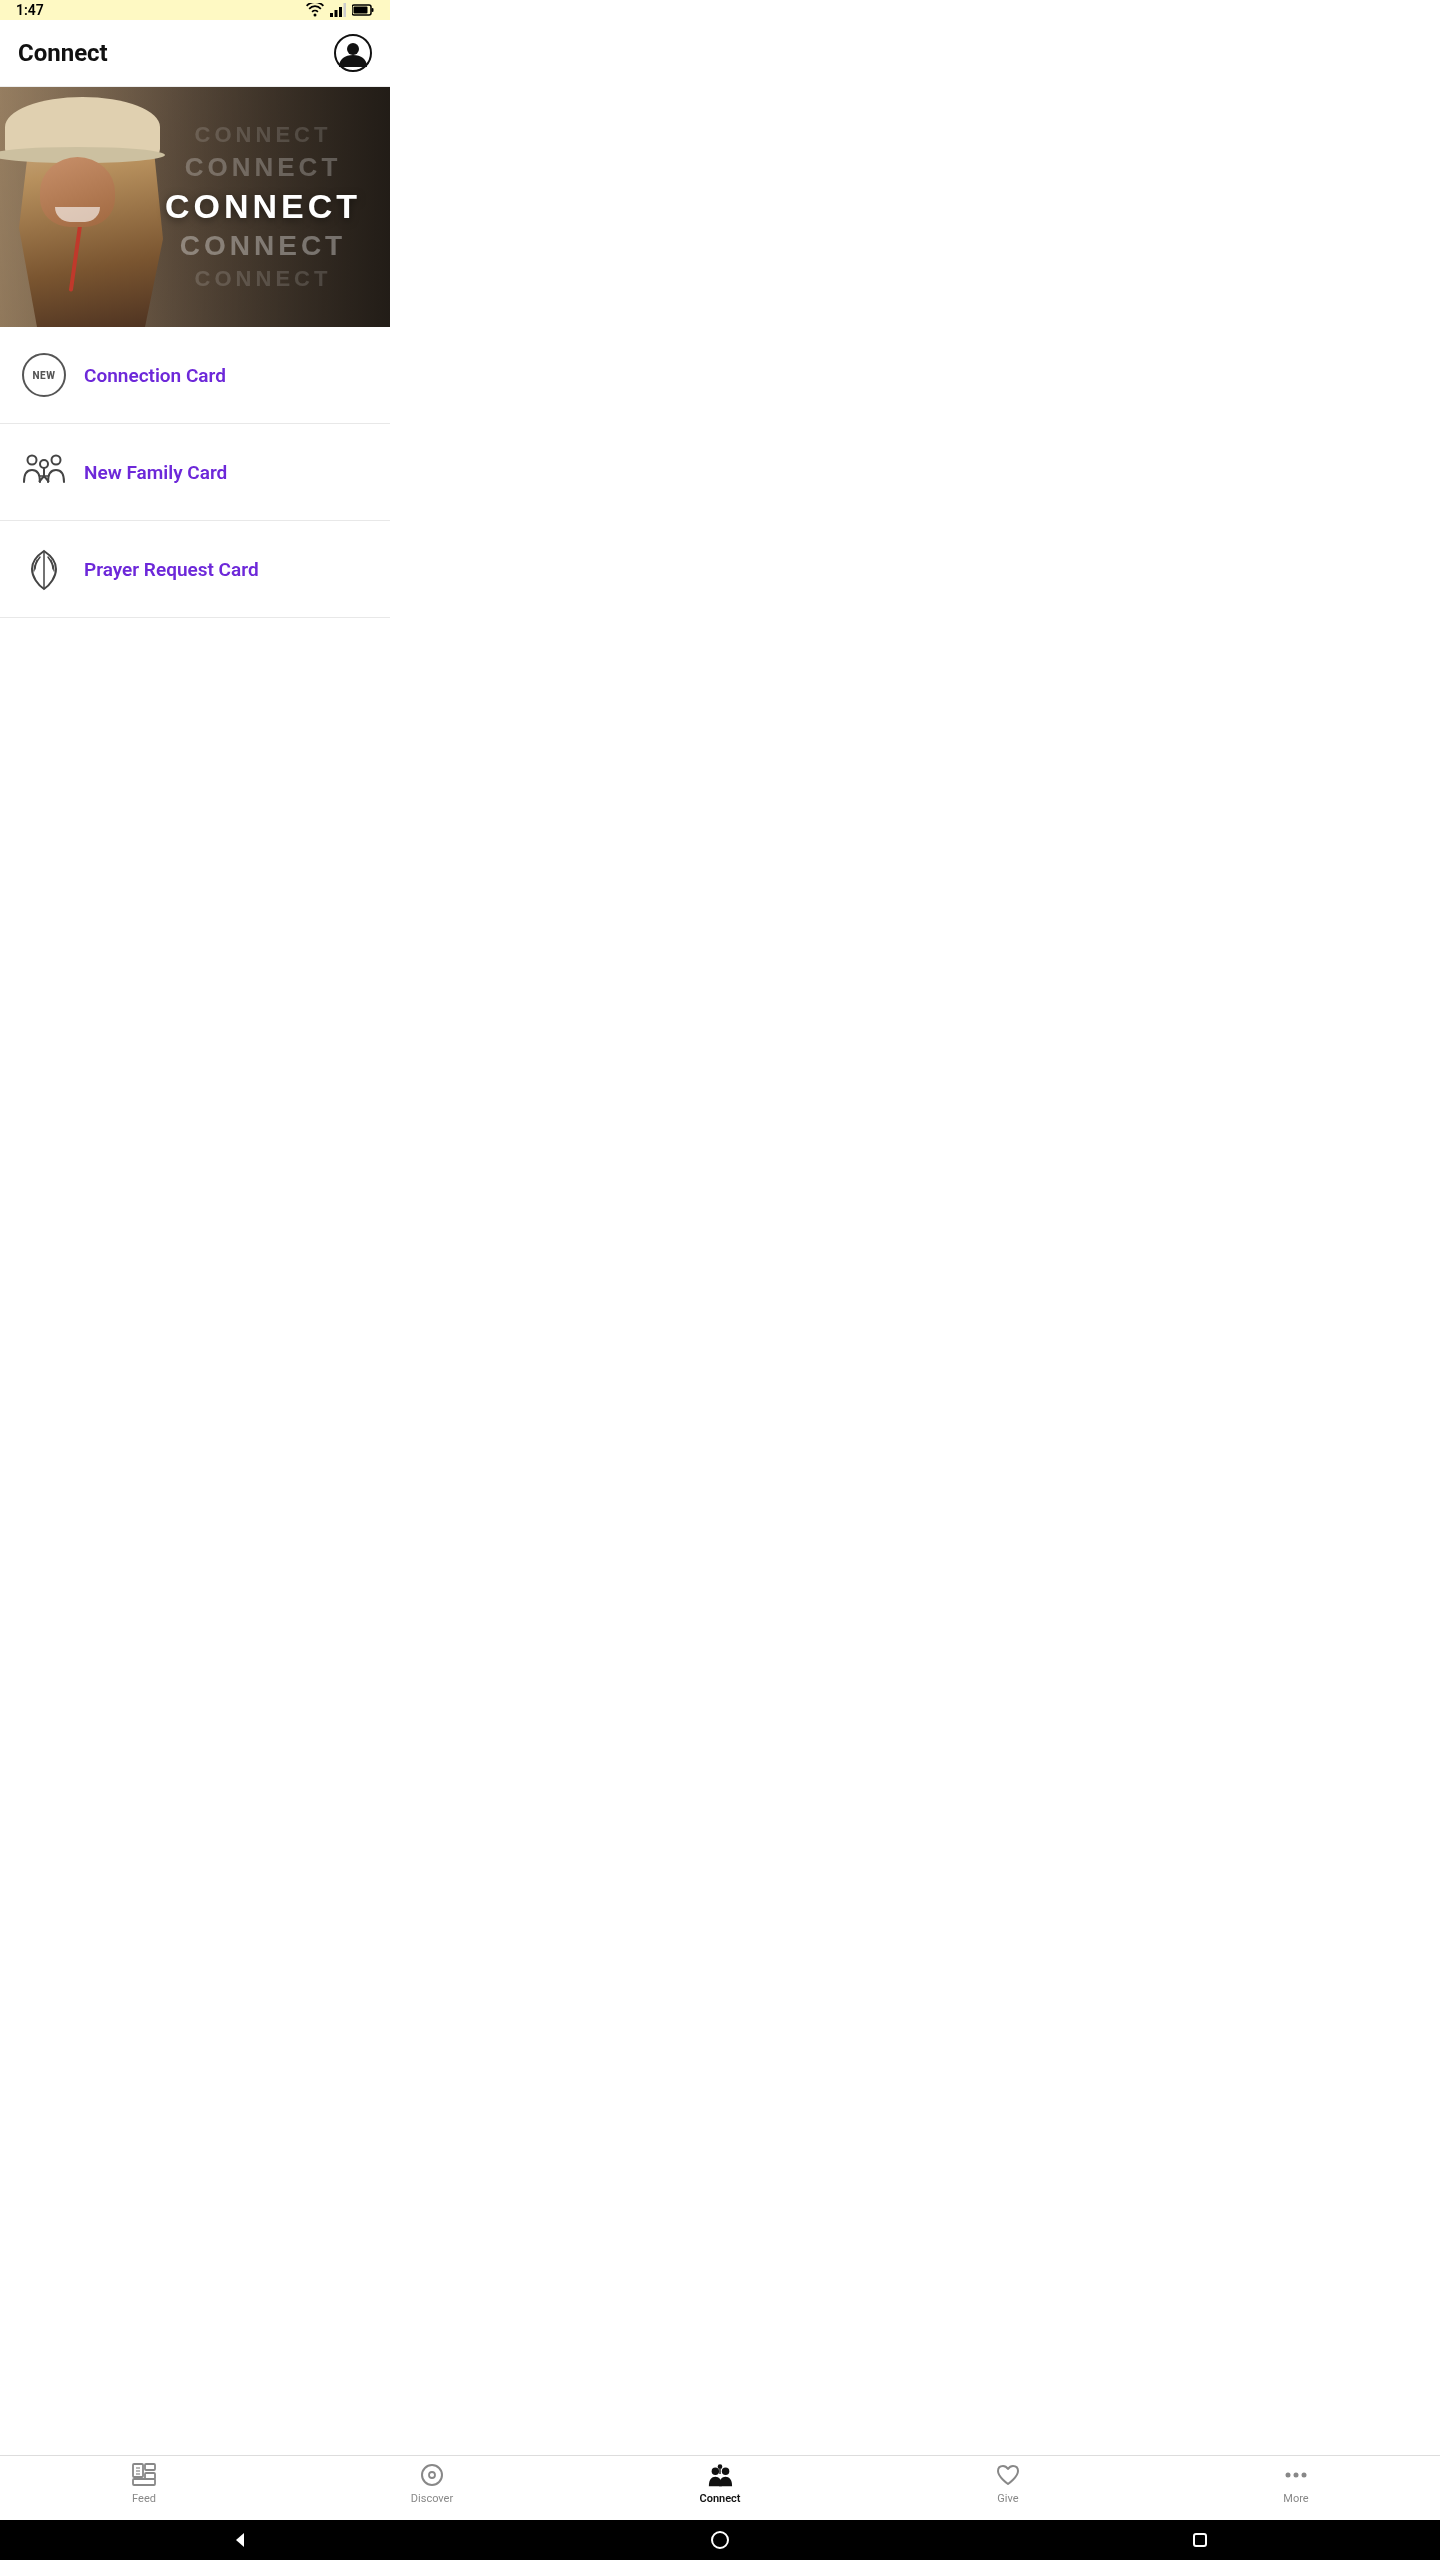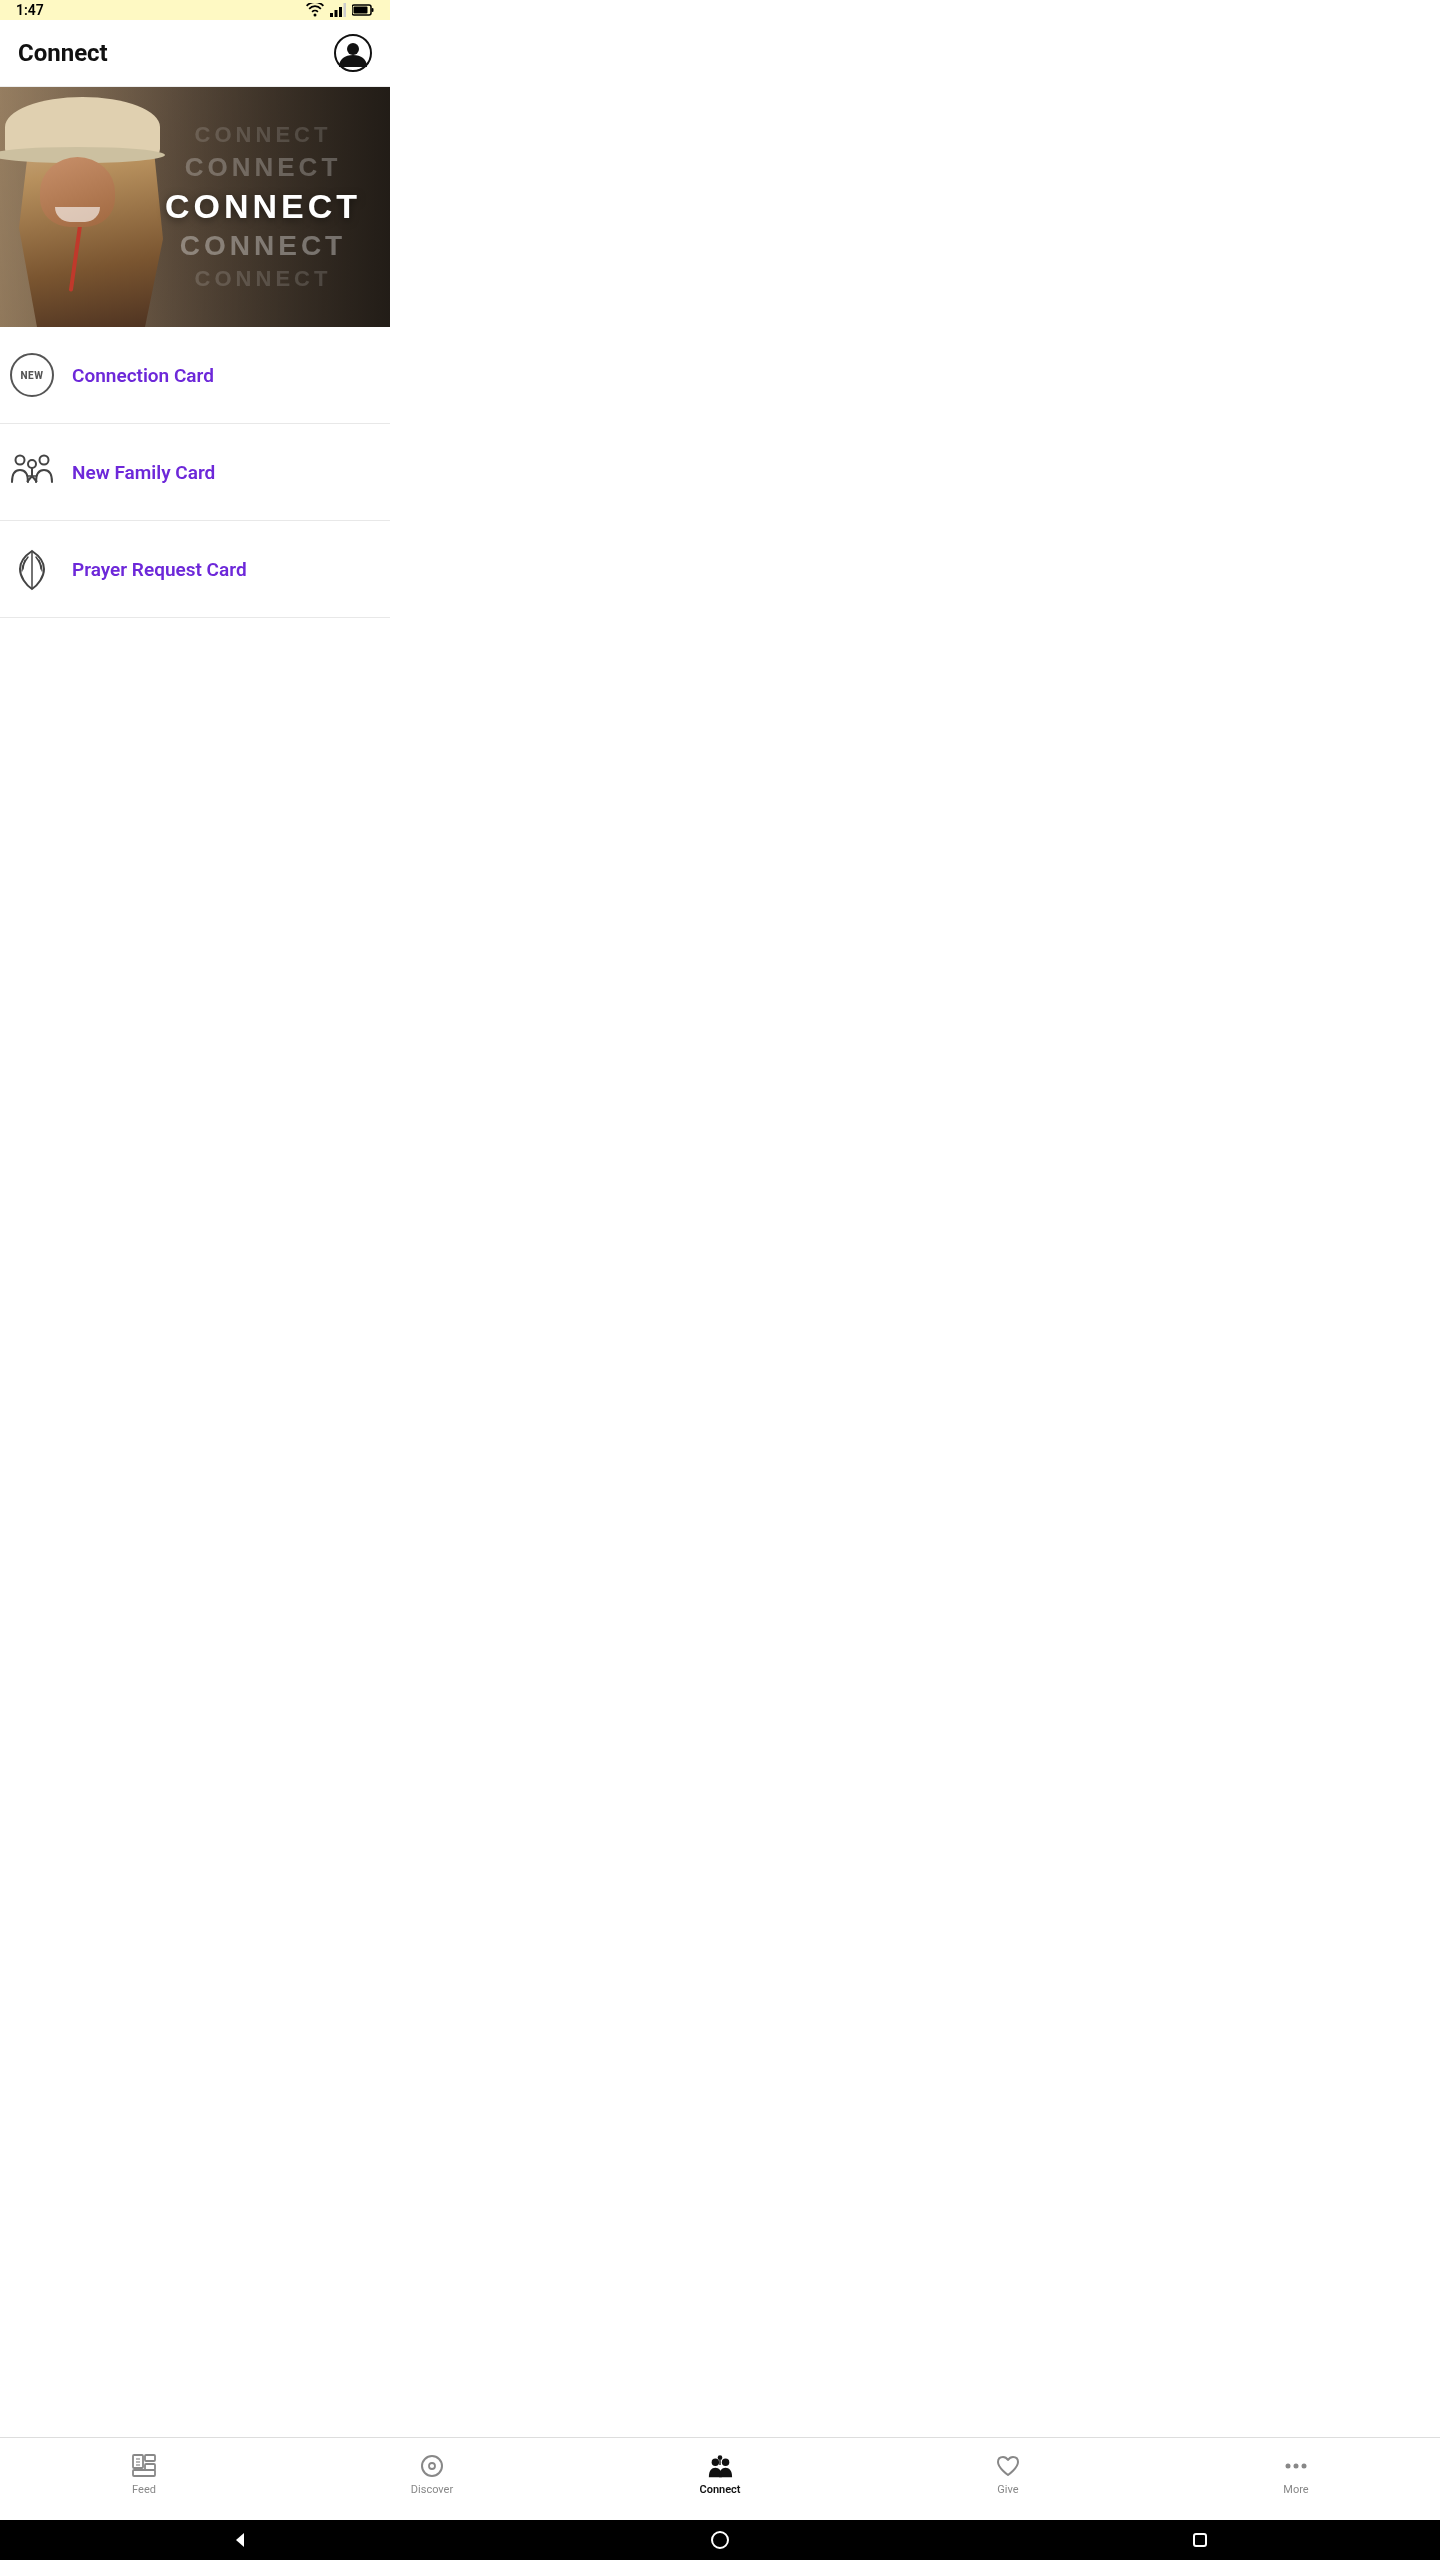--- a/index.html
+++ b/index.html
@@ -112,21 +112,21 @@
 
     
     .menu-list {
       background: #fff;
       margin-top: 0;
     }
 
     .menu-item {
       display: flex;
       align-items: center;
-      padding: 24px 8px;
+      padding: 24px 20px;
       border-bottom: 1px solid #e8e8e8;
       cursor: pointer;
       background: #fff;
     }
 
     .menu-icon-wrap {
       width: 48px;
       height: 48px;
       display: flex;
       align-items: center;
@@ -164,21 +164,21 @@
       position: fixed;
       bottom: 40px;
       left: 0;
       width: 100%;
       background: #fff;
       border-top: 1px solid #ddd;
       display: flex;
       justify-content: space-around;
       align-items: center;
       padding: 10px 0 20px;
-      height: 83px;
+      height: 65px;
     }
 
     .nav-item {
       display: flex;
       flex-direction: column;
       align-items: center;
       gap: 4px;
       cursor: pointer;
       flex: 1;
     }

